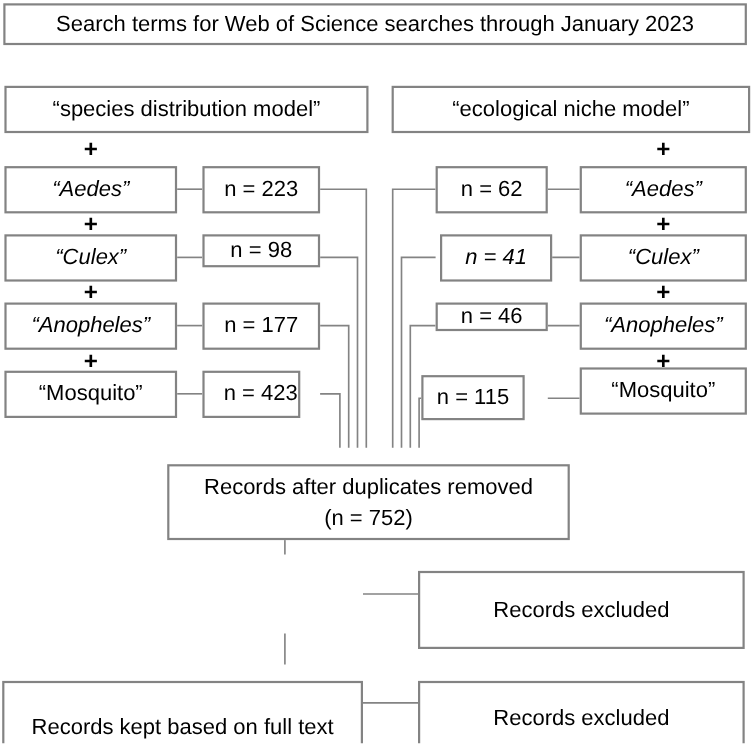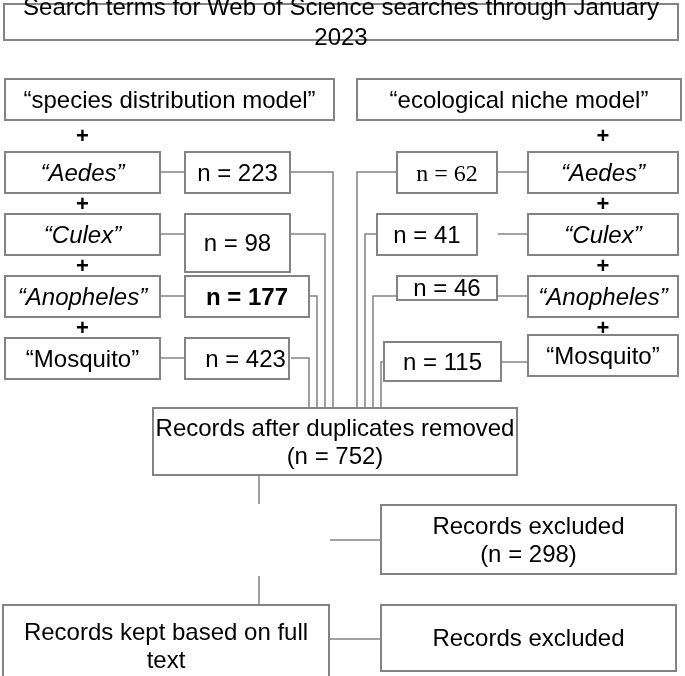--- a/index.html
+++ b/index.html
@@ -13,25 +13,25 @@
   }
   .box {
     position:absolute;
     box-sizing:border-box;
     border:2px solid #838383;
     background:#ffffff;
     display:flex;
     align-items:center;
     justify-content:center;
     text-align:center;
-    font-size:24px;
+    font-size:20px;
     line-height:1.25;
     color:#000000;
   }
-  .box.col { flex-direction:column; line-height:28px; }
+  .box.col { flex-direction:column; line-height:28px;margin-top:15px; }
   .it { font-style:italic;text-align:center; }
   .plus {
     position:absolute;
     text-align:center;
     font-size:22px;
     font-weight:bold;
     line-height:20px;
     color:#000000;
   }
   svg.lines { position:absolute; left:0; top:0; }
@@ -99,40 +99,40 @@
   <div class="box" style="left:4px; top:275px; width:157px; height:43px;">
     <span class="it">“Anopheles”</span>
   </div>
   <div class="box" style="left:4px; top:337px; width:157px; height:43px;">
     <span>“Mosquito”</span>
   </div>
 
   <div class="box" style="left:184px; top:151px; width:107px; height:43px;text-align:right;">
     <span>n = 223</span>
   </div>
-  <div class="box" style="left:184px; top:213px; width:107px; height:60px;">
+  <div class="box" style="left:184px; top:213px; width:107px; height:30px;">
     <span>n = 98</span>
   </div>
-  <div class="box" style="left:184px; top:275px; width:126px; height:43px;font-weight:bold;">
+  <div class="box" style="left:184px; top:275px; width:107px; height:43px;">
     <span>n = 177</span>
   </div>
-  <div class="box" style="left:184px; top:337px; width:106px; height:43px;padding-left:17px;">
+  <div class="box" style="left:184px; top:337px; width:89px; height:43px;padding-left:17px;">
     <span>n = 423</span>
   </div>
 
-  <div class="box" style="left:396px; top:151px; width:102px; height:43px;font-family:Liberation Serif, serif;">
+  <div class="box" style="left:396px; top:151px; width:102px; height:43px;">
     <span>n = 62</span>
   </div>
-  <div class="box" style="left:376px; top:213px; width:102px; height:43px;">
+  <div class="box" style="left:400px; top:213px; width:102px; height:43px;font-style:italic;">
     <span>n = 41</span>
   </div>
   <div class="box" style="left:396px; top:275px; width:102px; height:26px;">
     <span>n = 46</span>
   </div>
-  <div class="box" style="left:383px; top:341px; width:119px; height:41px;">
+  <div class="box" style="left:383px; top:341px; width:94px; height:41px;">
     <span>n = 115</span>
   </div>
 
   <div class="box" style="left:527px; top:151px; width:152px; height:43px;">
     <span class="it">“Aedes”</span>
   </div>
   <div class="box" style="left:527px; top:213px; width:152px; height:43px;">
     <span class="it">“Culex”</span>
   </div>
   <div class="box" style="left:527px; top:275px; width:152px; height:43px;">
@@ -143,21 +143,20 @@
   </div>
 
   <div class="box col" style="left:152px; top:407px; width:366px; height:69px;">
     <div>Records after duplicates removed</div>
     <div>(n = 752)</div>
   </div>
 
 
   <div class="box col" style="left:380px; top:504px; width:297px; height:71px;">
     <div>Records excluded</div>
-    <div>(n = 298)</div>
   </div>
 
   <div class="box col" style="left:2px; top:604px; width:328px; height:84px;">
     <div>Records kept based on full text</div>
   </div>
 
   <div class="box col" style="left:380px; top:604px; width:297px; height:68px;">
     <div>Records excluded</div>
   </div>
 

